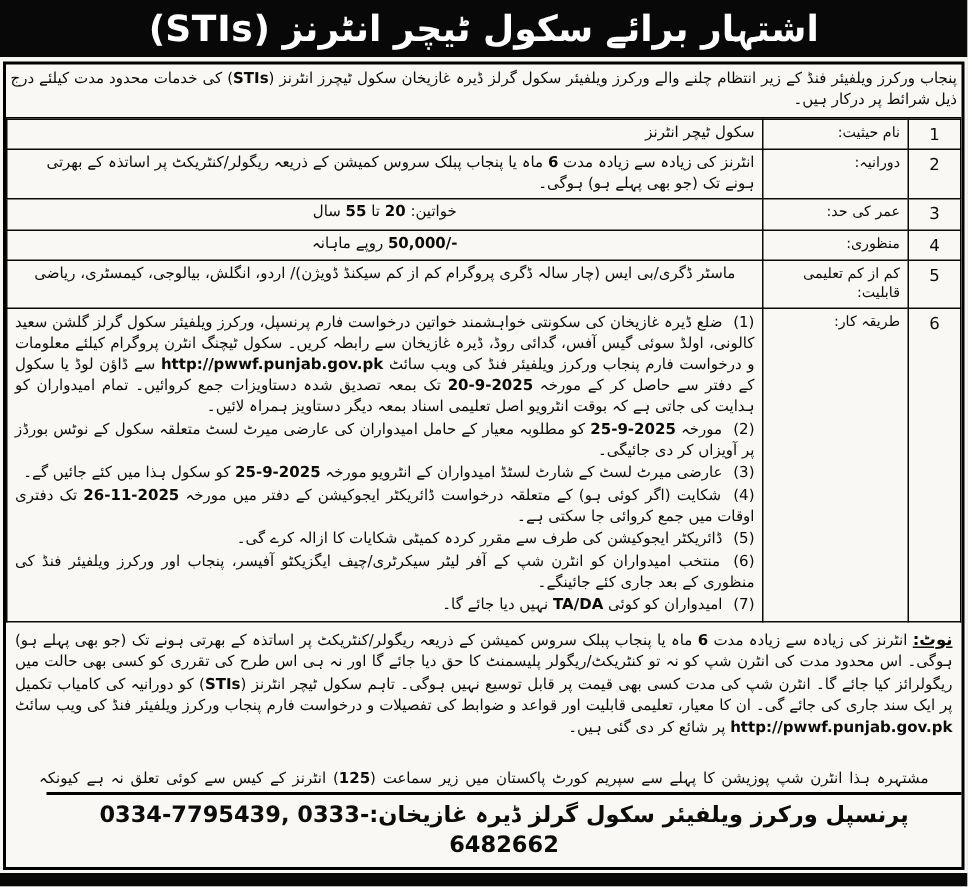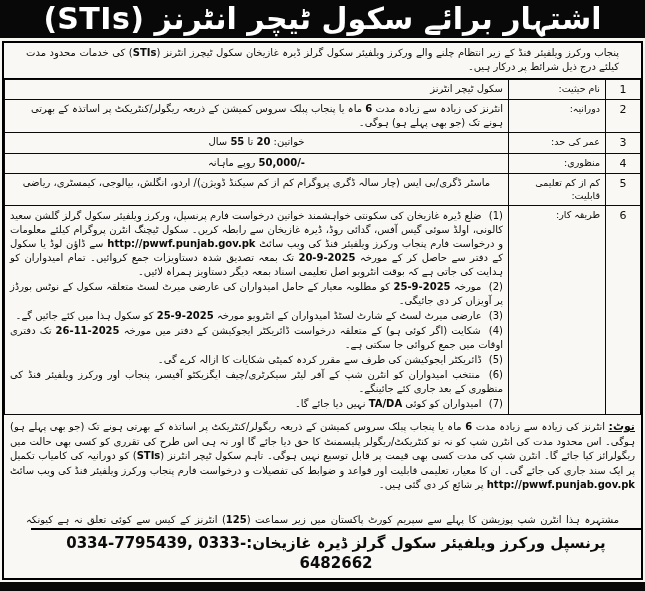--- a/index.html
+++ b/index.html
@@ -1,24 +1,24 @@
 <!DOCTYPE html>
 <html lang="ur"><head>
 <meta charset="utf-8">
 <style>
   html,body{margin:0;padding:0;width:645px;height:591px;overflow:hidden;background:#e9e7e1;}
   .page{position:relative;width:645px;height:591px;background:#f7f6f1;display:flex;flex-direction:column;
         font-family:"DejaVu Sans","Liberation Sans",sans-serif;color:#0c0c0c;box-sizing:border-box;}
   .title-bar{flex:0 0 38px;background:#080808;color:#ffffff;display:flex;align-items:center;justify-content:center;
-        direction:rtl;font-weight:bold;font-size:30px;letter-spacing:.5px;line-height:1;}
+        direction:rtl;font-weight:bold;font-size:24px;letter-spacing:.5px;line-height:1;}
   .gap-top{flex:0 0 3px;}
   .content-box{flex:1 1 auto;margin:0 2px;border:2px solid #000;direction:rtl;display:flex;flex-direction:column;
         background:#f9f8f4;min-height:0;}
   .flow{flex:1 1 auto;overflow:hidden;min-height:0;}
-  .intro{margin:0;padding:3px 22px 4px;border-bottom:1.5px solid #000;font-size:10px;line-height:1.4;text-align:justify;}
+  .intro{margin:0;padding:3px 3px 4px;border-bottom:1.5px solid #000;font-size:10px;line-height:1.4;text-align:justify;}
   table.main{width:100%;border-collapse:collapse;font-size:10px;line-height:1.4;}
   table.main td{border:1px solid #0a0a0a;padding:2px 5px;vertical-align:top;}
   td.cell-num{width:24px;text-align:center;font-size:11px;}
   td.cell-label{width:86px;font-size:9.5px;}
   td.cell-value{text-align:right;}
   td.cell-value.center{text-align:center;}
   td.cell-value b, .intro b, .note b, .disclaimer b, .point b{font-weight:bold;}
   .point{text-align:justify;margin:1px 0;}
   .pnum{display:inline-block;direction:ltr;unicode-bidi:isolate;margin-left:4px;}
   .note{margin:0;padding:4px 6px 2px;font-size:10px;line-height:1.45;text-align:justify;}

